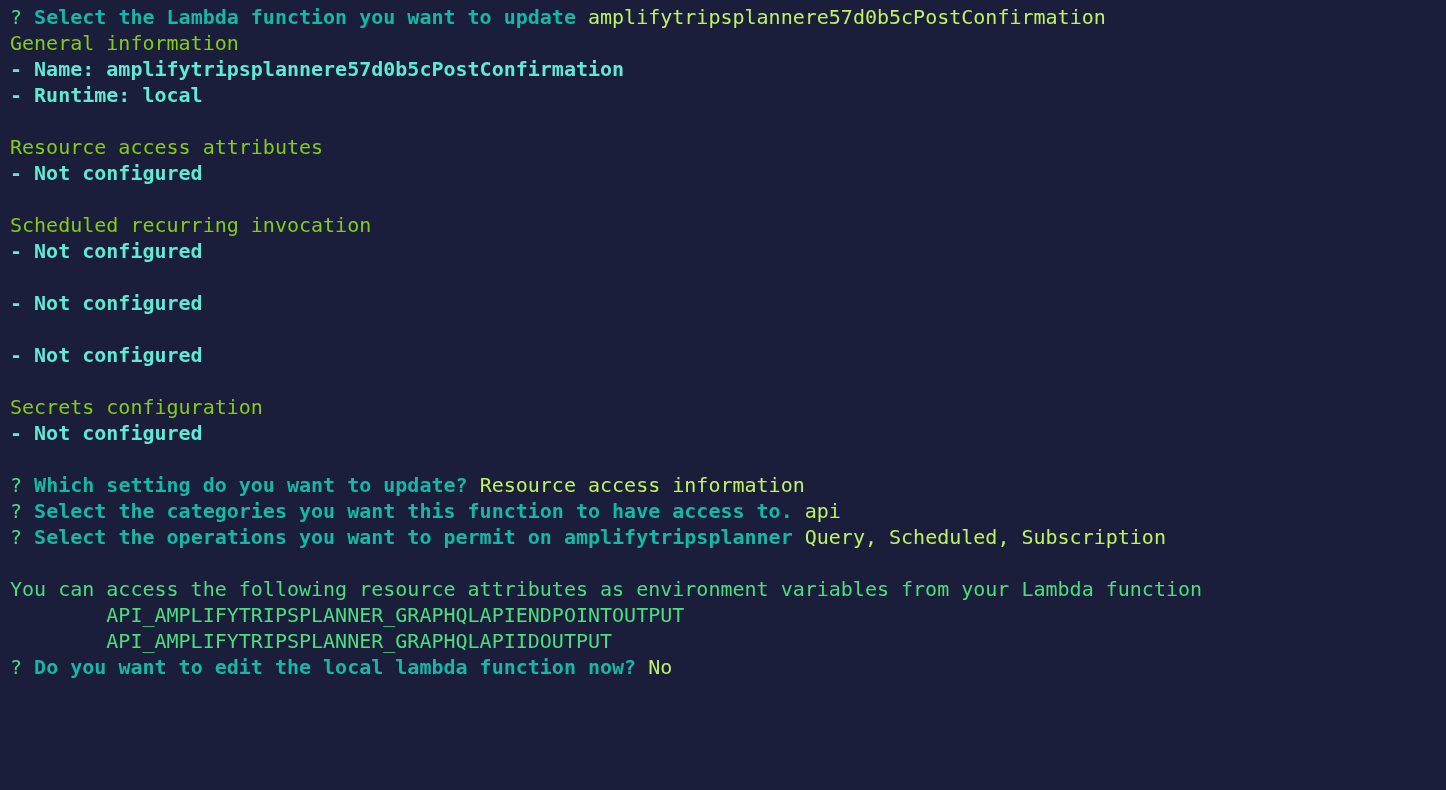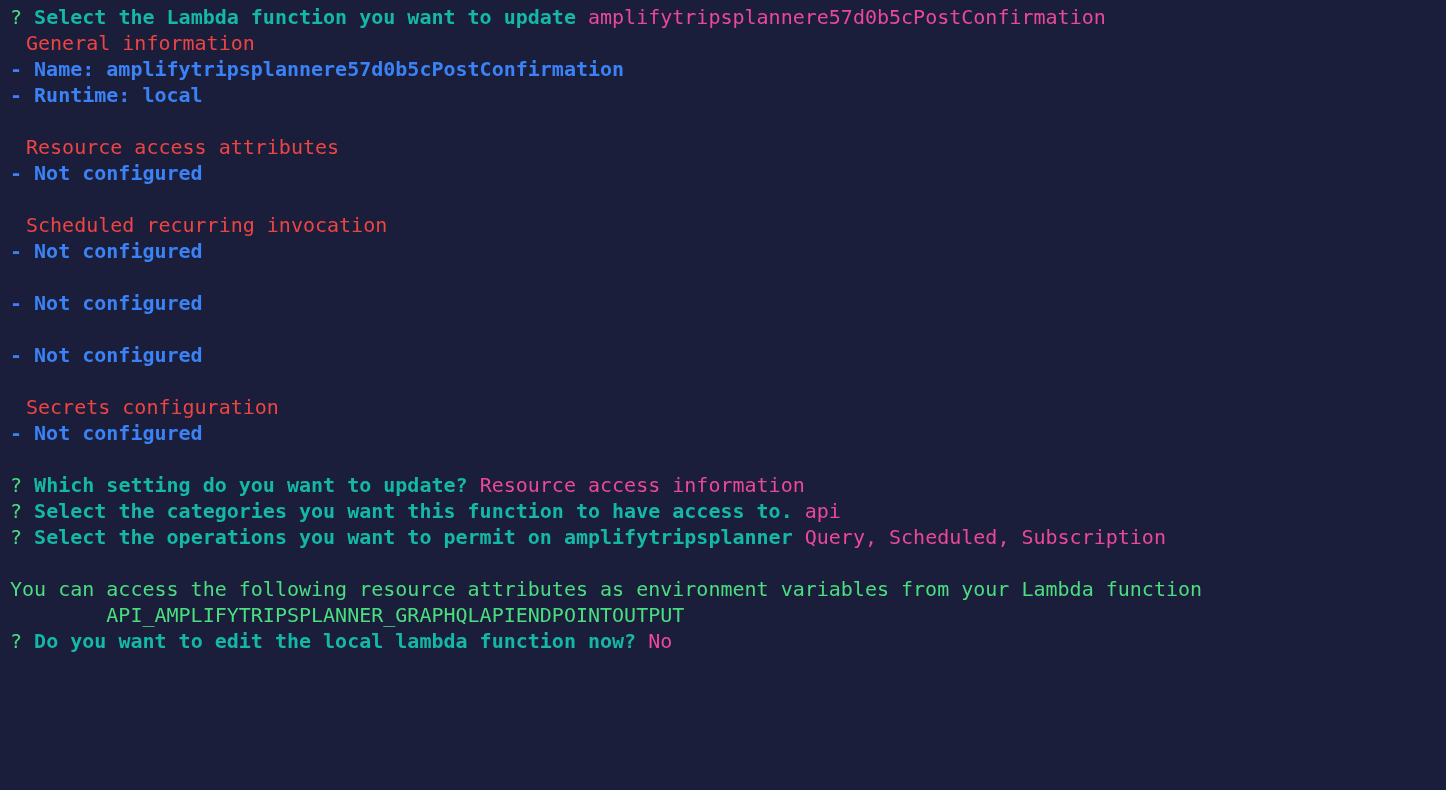--- a/index.html
+++ b/index.html
@@ -16,23 +16,23 @@
       padding: 4px 10px;
       width: 1446px;
       height: 790px;
       overflow: hidden;
     }
     .term-line {
       white-space: pre-wrap;
       word-break: break-all;
     }
     .green { color: #4ade80; }
-    .green-bold { color: #3b82f6; font-weight: bold; margin-top: 24px; }
-    .cyan { color: #ec4899; }
-    .cyan-muted { color: #ef4444; margin-left: 16px; }
+    .green-bold { color: #5eead4; font-weight: bold; margin-top: 24px; }
+    .cyan { color: #bef264; }
+    .cyan-muted { color: #84cc16; }
     .white-bold { color: #14b8a6; font-weight: bold; }
     .blank { height: 1.3em; }
   </style>
 </head>
 <body>
 
 <div id="terminal">
     <div class="term-line"><span class="green">? </span><span class="white-bold">Select the Lambda function you want to update </span><span class="cyan">amplifytripsplannere57d0b5cPostConfirmation</span></div>
     <div class="term-line"><span class="cyan-muted">General information</span></div>
     <div class="term-line"><span class="green-bold">- Name: amplifytripsplannere57d0b5cPostConfirmation</span></div>
@@ -50,14 +50,15 @@
     <div class="term-line blank">&nbsp;</div>
     <div class="term-line"><span class="cyan-muted">Secrets configuration</span></div>
     <div class="term-line"><span class="green-bold">- Not configured</span></div>
     <div class="term-line blank">&nbsp;</div>
     <div class="term-line"><span class="green">? </span><span class="white-bold">Which setting do you want to update? </span><span class="cyan">Resource access information</span></div>
     <div class="term-line"><span class="green">? </span><span class="white-bold">Select the categories you want this function to have access to. </span><span class="cyan">api</span></div>
     <div class="term-line"><span class="green">? </span><span class="white-bold">Select the operations you want to permit on amplifytripsplanner </span><span class="cyan">Query, Scheduled, Subscription</span></div>
     <div class="term-line blank">&nbsp;</div>
     <div class="term-line"><span class="green">You can access the following resource attributes as environment variables from your Lambda function</span></div>
     <div class="term-line"><span class="green">        API_AMPLIFYTRIPSPLANNER_GRAPHQLAPIENDPOINTOUTPUT</span></div>
+    <div class="term-line"><span class="green">        API_AMPLIFYTRIPSPLANNER_GRAPHQLAPIIDOUTPUT</span></div>
     <div class="term-line"><span class="green">? </span><span class="white-bold">Do you want to edit the local lambda function now? </span><span class="cyan">No</span></div>
   </div>
 
 </body></html>

